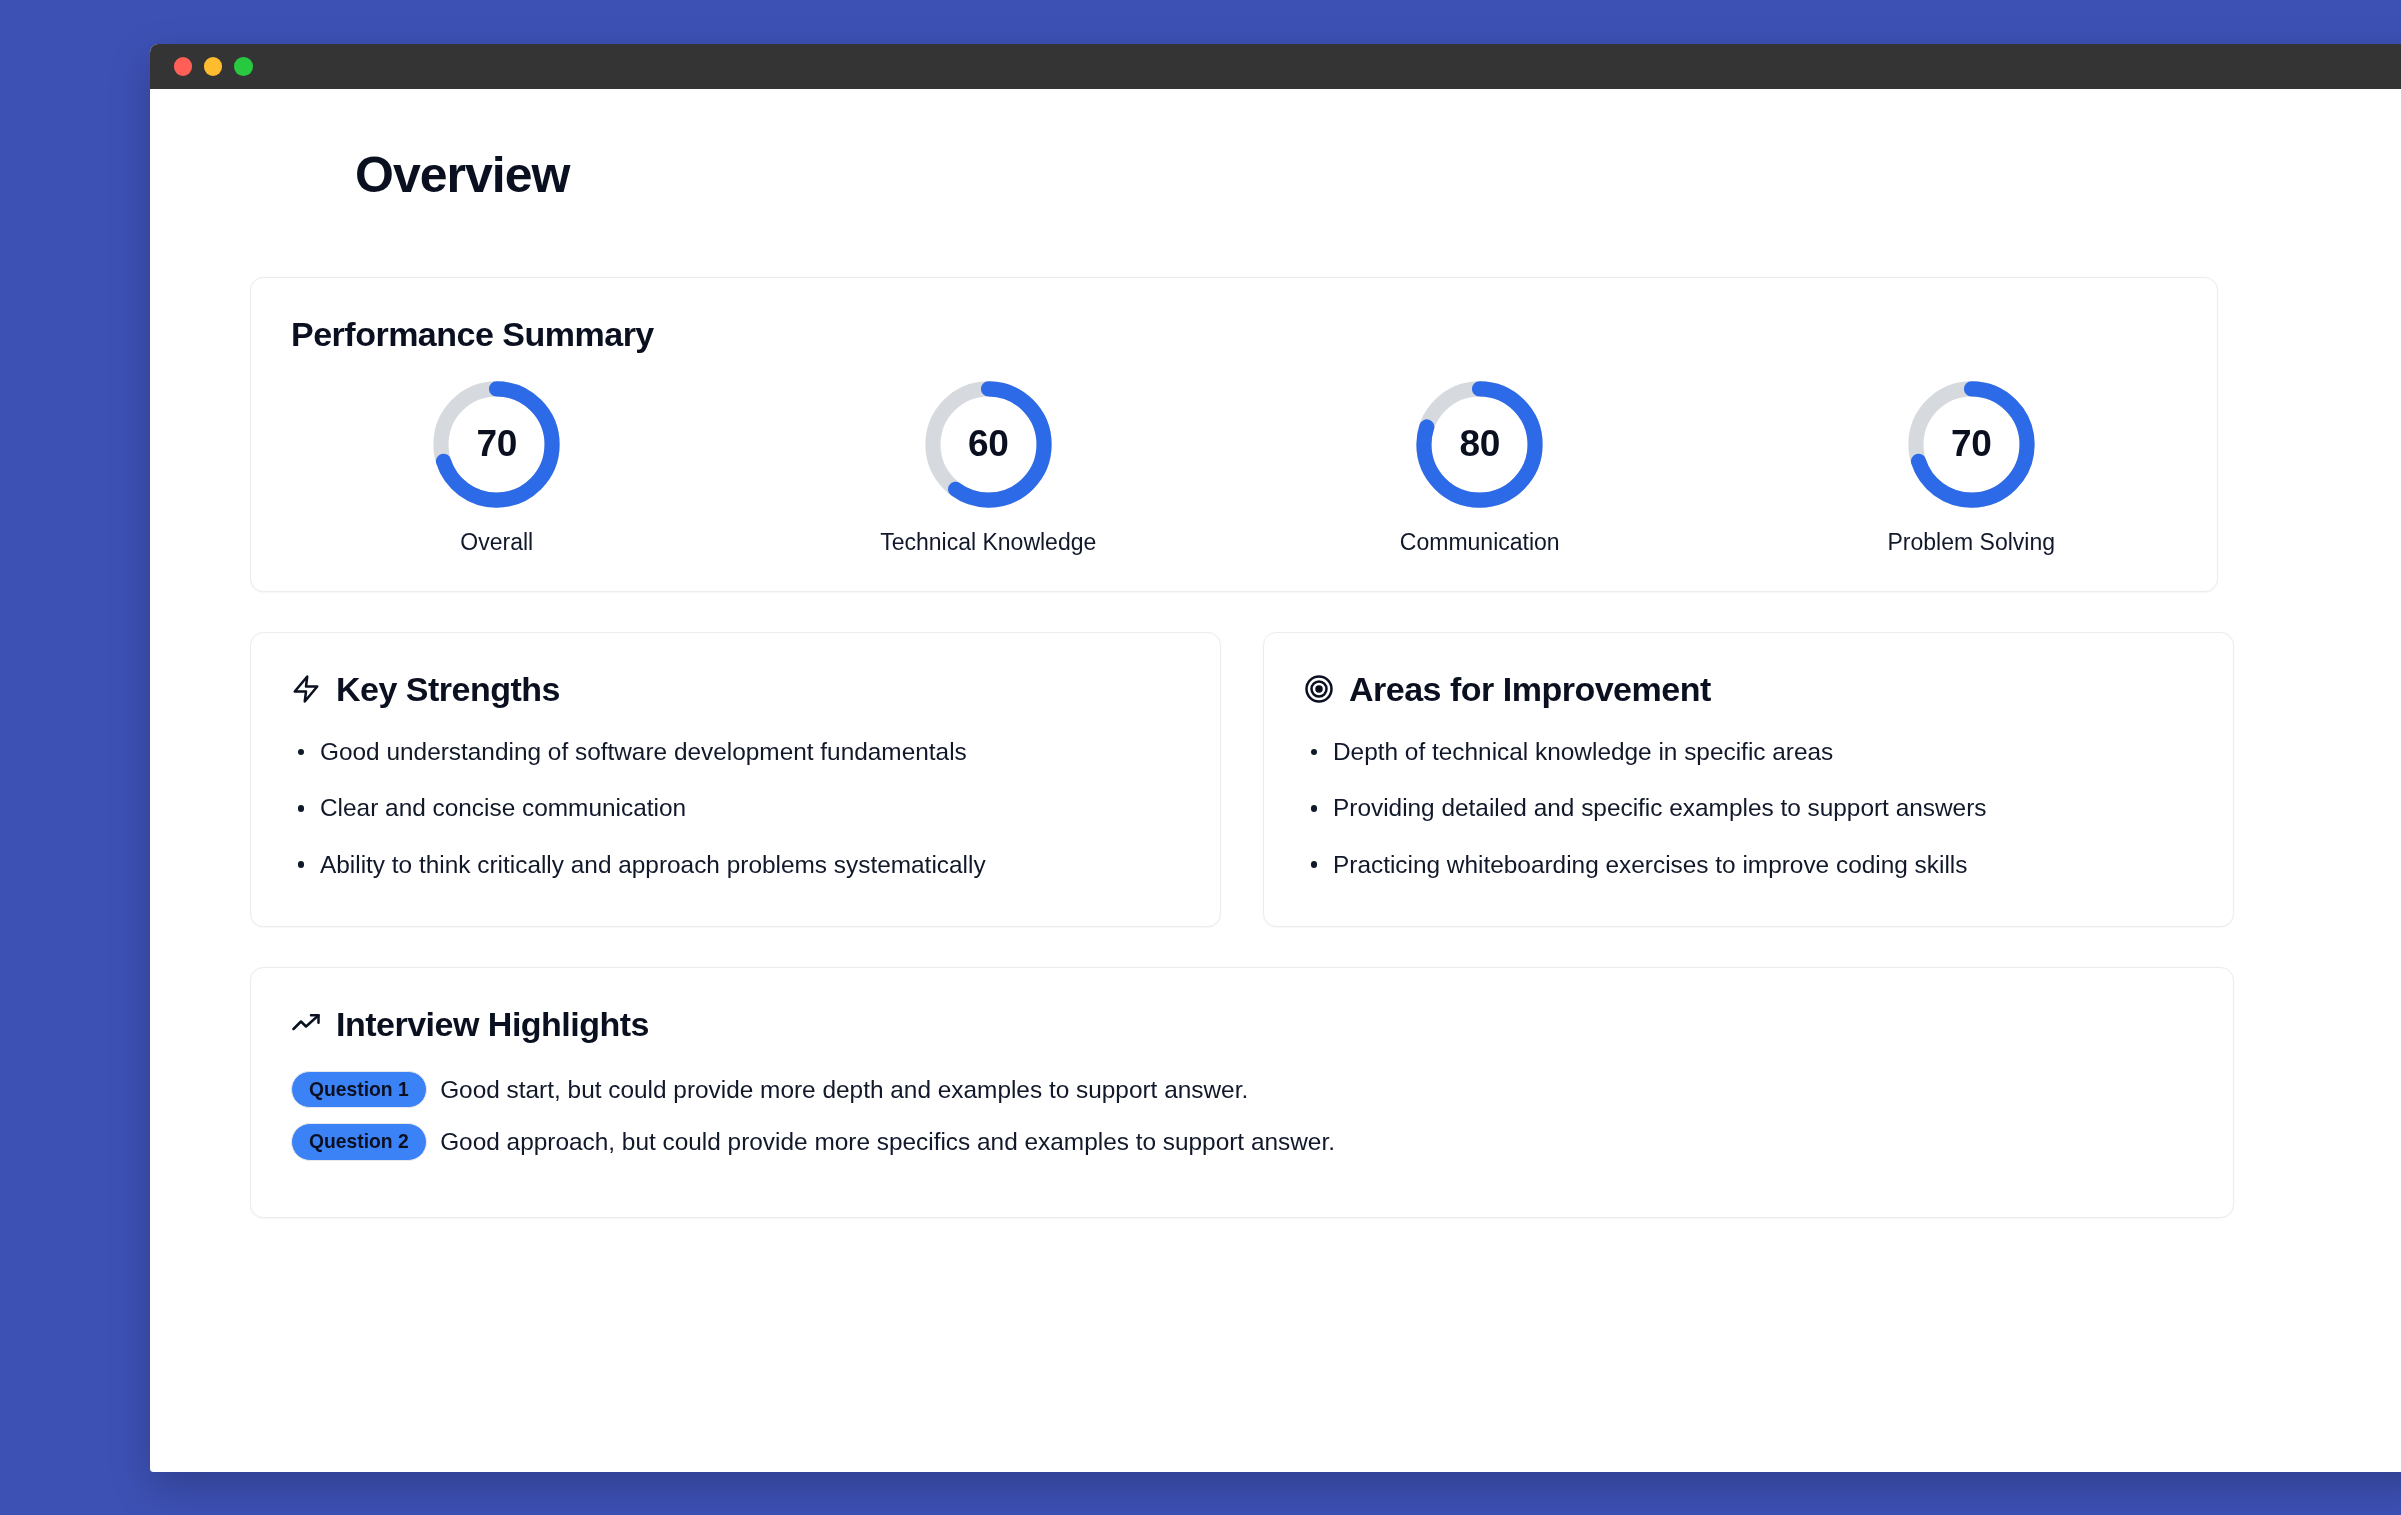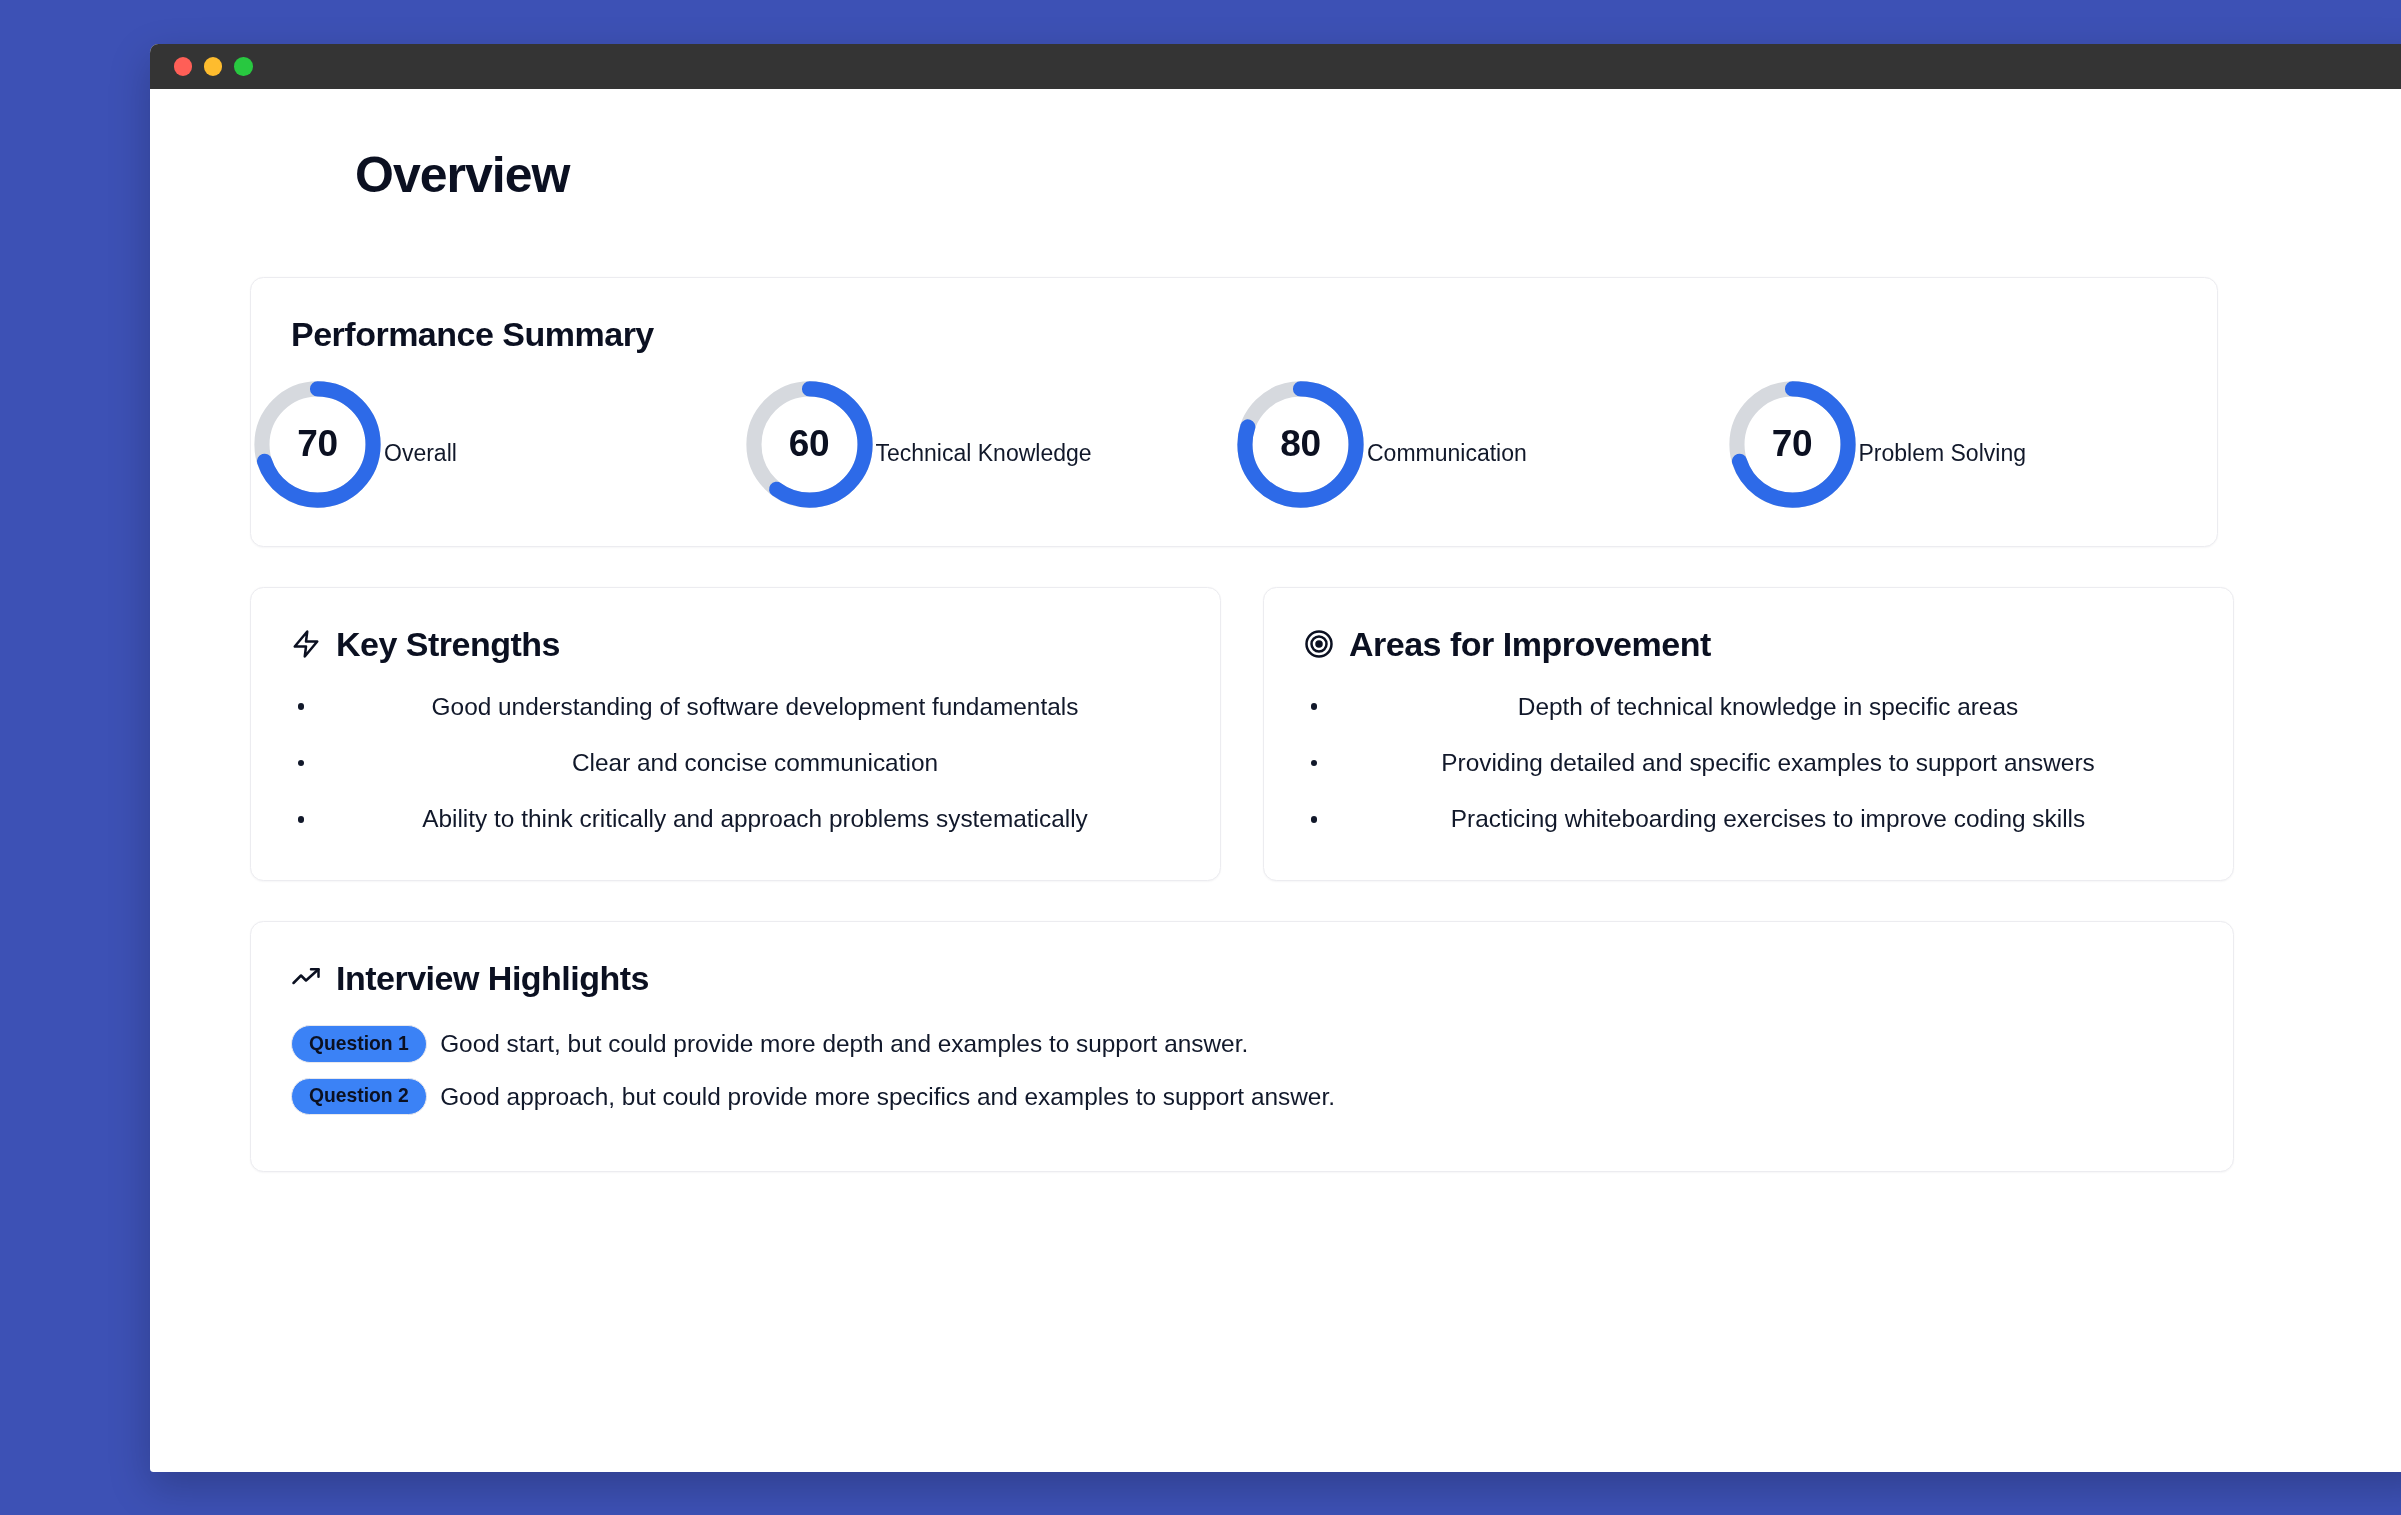--- a/index.html
+++ b/index.html
@@ -89,22 +89,23 @@
   }
 
   .gauges {
     display: flex;
     margin-top: 23.5px;
   }
 
   .gauge-cell {
     flex: 1;
     display: flex;
-    flex-direction: row;
-    align-items: center;
+    flex-direction: column;
+    align-items: center;
+    justify-content: space-between;
   }
 
   .gauge-wrap {
     position: relative;
     width: 133px;
     height: 133px;
   }
 
   .gauge-wrap svg {
     display: block;
@@ -148,21 +149,20 @@
   
   .two-col {
     display: flex;
     gap: 42px;
     margin-top: 40px;
   }
 
   .half-card {
     flex: 1;
     padding: 39px 30px 44px 40px;
-    text-align: center;
   }
 
   .section-head {
     display: flex;
     align-items: center;
     gap: 15px;
     margin-bottom: 30px;
   }
 
   .section-head .sec-icon {

